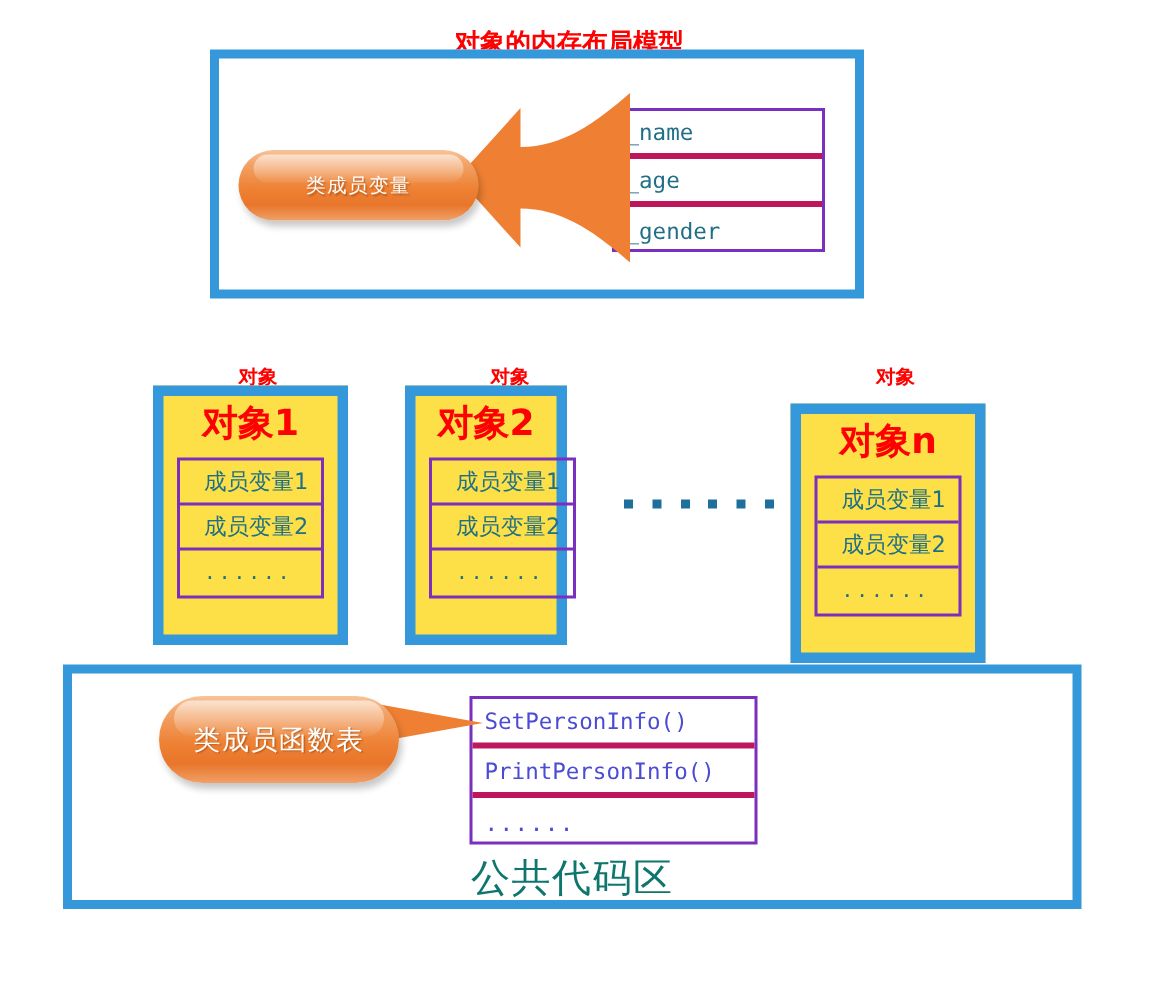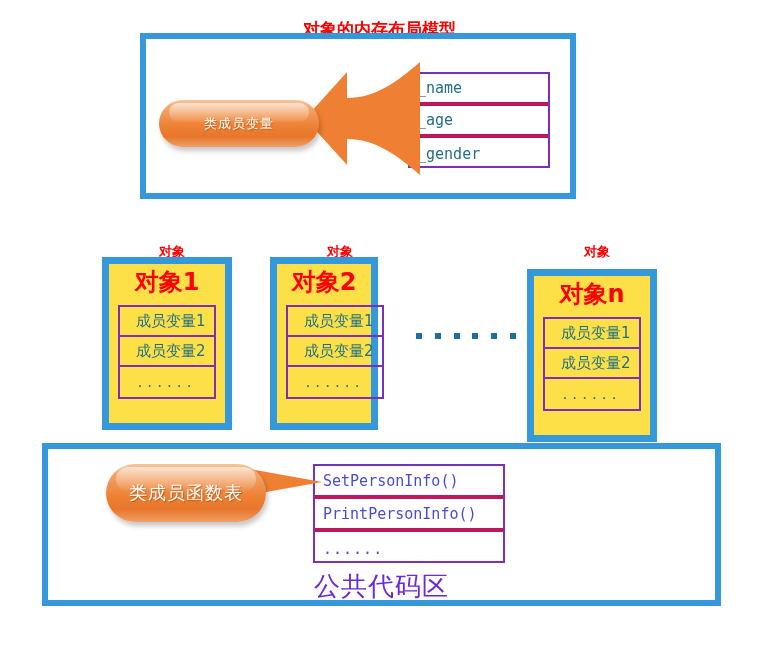--- a/index.html
+++ b/index.html
@@ -229,21 +229,21 @@
     background: #1f6f9e;
   }
 
   
   #public-code-label {
     position: absolute;
     left: 42px;
     top: 570px;
     width: 679px;
     text-align: center;
-    color: #6d28d9;
+    color: #0f766e;
     font-family: "DejaVu Serif", serif;
     font-size: 26px;
     line-height: 32px;
     letter-spacing: 1px;
   }
 </style>
 </head>
 <body>
 
 <div class="canvas">

